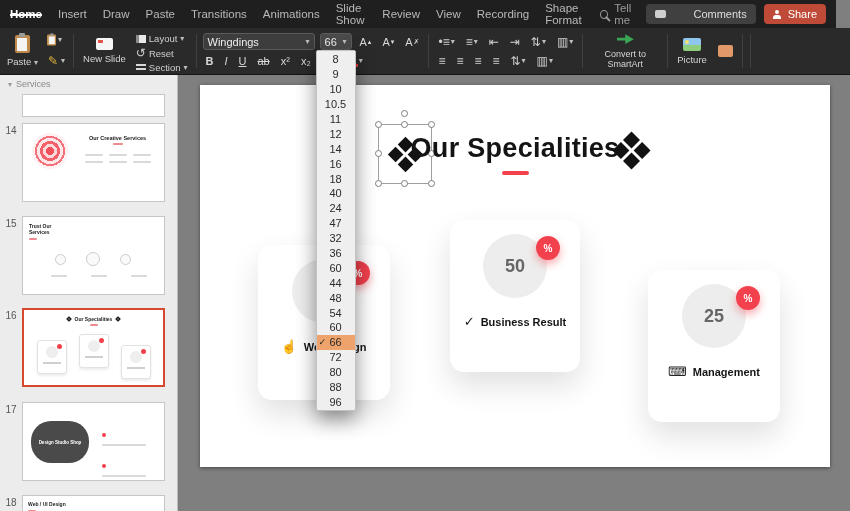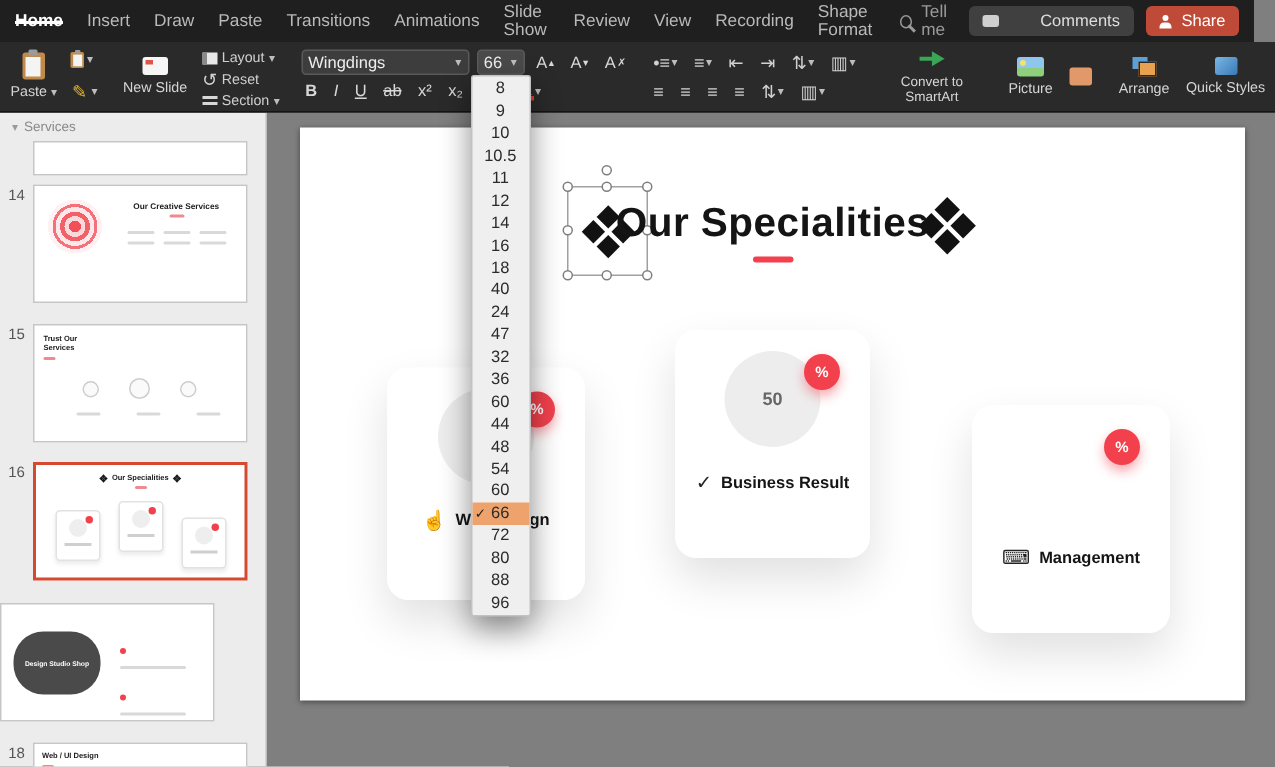--- a/index.html
+++ b/index.html
@@ -128,21 +128,21 @@
   .h.sw{left:-4px;bottom:-4px} .h.s{left:calc(50% - 4px);bottom:-4px} .h.se{right:-4px;bottom:-4px}
   .h.rot{left:calc(50% - 4px);top:-15px}
 
   
   .card { position:absolute; background:#fff; border-radius:14px; box-shadow:0 14px 30px rgba(0,0,0,0.12); }
   .card1 { left:58px; top:160px; width:132px; height:155px; }
   .card2 { left:250px; top:135px; width:130px; height:152px; }
   .card3 { left:448px; top:185px; width:132px; height:152px; }
   .ccircle { position:absolute; left:50%; transform:translateX(-50%); top:14px; width:64px; height:64px;
     border-radius:50%; background:#ededed; display:flex; align-items:center; justify-content:center;
-    font-size:12px; font-weight:bold; color:#666; }
+    font-size:18px; font-weight:bold; color:#666; }
   .badge { position:absolute; right:20px; top:16px; width:24px; height:24px; border-radius:50%; background:#f2414d;
     color:#fff; font-size:10px; font-weight:bold; display:flex; align-items:center; justify-content:center;
     box-shadow:0 4px 8px rgba(242,65,77,0.45); }
   .clabel { position:absolute; top:94px; left:0; width:100%; display:flex; justify-content:center; align-items:center;
     gap:6px; font-size:11px; font-weight:bold; color:#151515; }
   .cicon { font-size:13px; font-weight:normal; color:#222; }
 </style>
 </head>
 <body>
 
@@ -395,31 +395,20 @@
       <span class="pic-ico"></span>
       <span class="cap">Picture</span>
     </div>
     <div class="bigbtn">
       <span class="ph-ico"></span>
     </div>
   </div>
 
   <div class="vdiv"></div>
 
-  <div class="rgroup">
-    <div class="bigbtn">
-      <span class="arr-ico"></span>
-      <span class="cap">Arrange</span>
-    </div>
-    <div class="bigbtn">
-      <span class="qs-ico"></span>
-      <span class="cap">Quick Styles</span>
-    </div>
-
-  </div>
 
   <div class="vdiv"></div>
 
 </div>
 
 <div class="content">
 
   <aside class="sidebar">
     <div class="services-row">
       <span class="svc-chev">▾</span>
@@ -503,20 +492,21 @@
           <div class="mini-card" style="margin-top:11px;">
               <span class="mc-dot"></span>
               <div class="mc-circle"></div>
               <div class="mc-line"></div>
             </div>
         </div>
       </div>
     </div>
 
     <div class="slide-entry" style="top:327px">
+      <div class="snum">17</div>
       <div class="thumb">
         <div class="blob">
           <span class="t-title" style="font-size:4.5px; color:#fff;">Design Studio Shop</span>
         </div>
         <div style="position:absolute; right:10px; top:14px; width:52px;">
           <div style="margin-top:6px;"><span class="rdot"></span><span style="display:inline-block;" class="t-line"></span></div>
           <div class="t-line" style="width:44px;"></div>
           <div style="margin-top:8px;"><span class="rdot"></span></div>
           <div class="t-line" style="width:44px;"></div>
 
@@ -581,20 +571,23 @@
             <span>50</span>
           </div>
         <div class="badge">%</div>
         <div class="clabel">
           <span class="cicon">✓</span>
           <span>Business Result</span>
         </div>
       </div>
 
       <div class="card card3">
+        <div class="ccircle">
+            <span>25</span>
+          </div>
         <div class="badge">%</div>
         <div class="clabel">
           <span class="cicon">⌨</span>
           <span>Management</span>
         </div>
       </div>
 
     </div>
   </main>
 </div>

